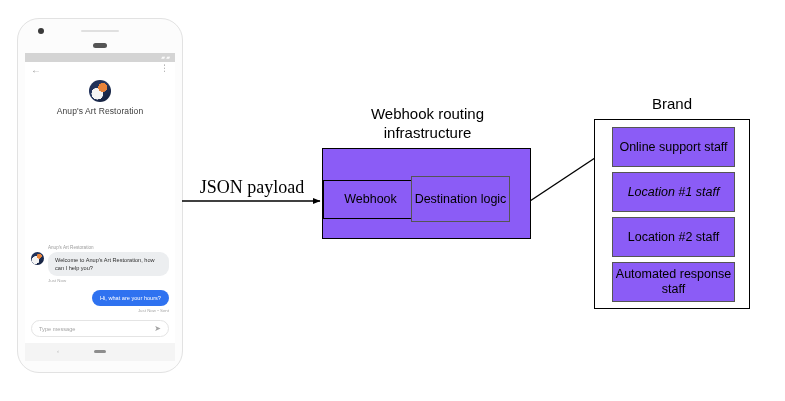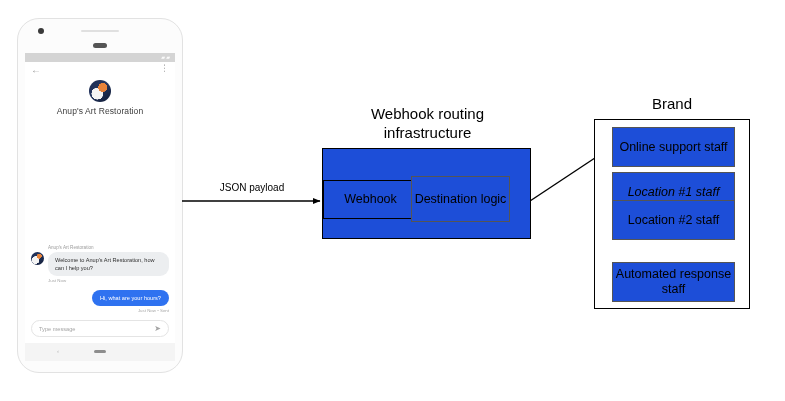--- a/index.html
+++ b/index.html
@@ -244,21 +244,21 @@
     position: absolute;
     left: 0;
     top: 0;
     width: 785px;
     height: 401px;
     pointer-events: none;
   }
   .dbox {
     position: absolute;
     box-sizing: border-box;
-    background: #1d4ed8;
+    background: #8b5cf6;
     border: 1.6px solid #000000;
     display: flex;
     align-items: center;
     justify-content: center;
     text-align: center;
     font-size: 12.5px;
     line-height: 15px;
     color: #000;
   }
   .dlabel {
@@ -269,35 +269,35 @@
     color: #000;
   }
   #mri-outer {
     left: 322px; top: 148px; width: 209px; height: 91px;
     border: 1.4px solid #000;
   }
   #mri-title { left: 330px; top: 104px; width: 195px; }
   #webhook-box  { left: 323px; top: 180px; width: 95px; height: 39px; }
   #destination-box { left: 411px; top: 176px; width: 99px; height: 46px;
                      border: 1.4px solid #555; font-size: 12.5px; }
-  #json-label { left: 192px; top: 178px; width: 120px; font-size: 10px; }
+  #json-label { left: 192px; top: 178px; width: 120px; font-size: 18px; font-family: Liberation Serif, serif; }
 
   #brand-outer {
     left: 594px; top: 119px; width: 156px; height: 190px;
     border: 1.5px solid #000; background: #fff;
   }
   #brand-title { left: 594px; top: 94px; width: 156px; text-align: center; }
   .brand-item {
     left: 612px; width: 123px; height: 40px;
     border: 1.5px solid #555;
     font-size: 12.5px; line-height: 15px;
   }
   #brand-item-0 { top: 127px; }
   #brand-item-1 { top: 172px; font-style: italic; }
-  #brand-item-2 { top: 200px; }
+  #brand-item-2 { top: 217px; }
   #brand-item-3 { top: 262px; }
 </style>
 </head>
 <body>
 
 <div id="phone">
   <div id="phone-camera"></div>
   <div id="phone-speaker"></div>
   <div id="phone-earpiece"></div>
 

